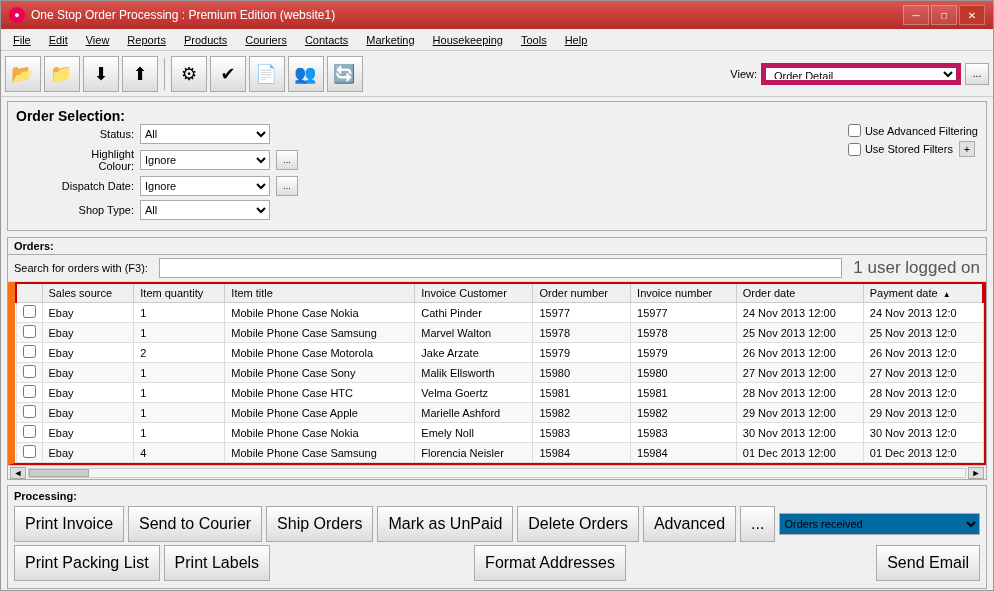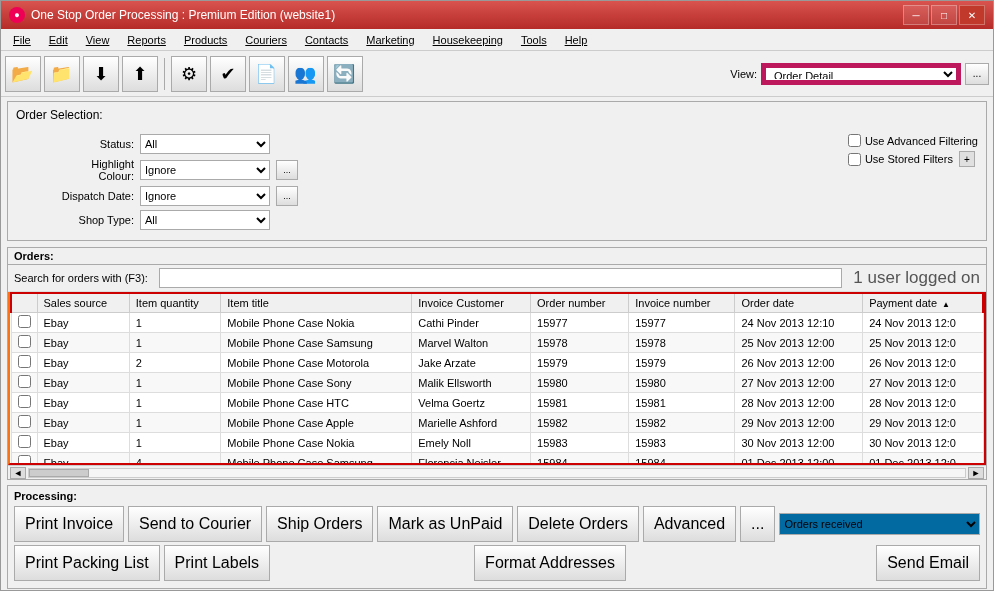--- a/index.html
+++ b/index.html
@@ -223,21 +223,21 @@
       font-size: 11px;
     }
     .main-content {
       display: flex;
       flex-direction: column;
       height: calc(591px - 28px - 22px - 46px);
     }
     .table-container {
       flex: 1;
       overflow: hidden;
-      border-left: 2px solid #f97316;
+      border-left: 7px solid #f97316;
       border-right: 2px solid #c00;
       border-bottom: 2px solid #c00;
     }
     .col-sort-arrow { font-size: 8px; margin-left: 2px; }
   </style>
 </head>
 <body>
 
 <div class="title-bar">
   <div class="title-bar-left">
@@ -281,21 +281,21 @@
     <select class="view-combo">
       <option>Order Detail</option>
     </select>
     <button class="view-btn">...</button>
   </div>
 </div>
 
 <div class="main-content">
 
   <div class="order-selection">
-    <div style="font-size:12px; font-weight:normal; margin-bottom:12px;">Order Selection:</div>
+    <div style="font-size:14px; font-weight:bold; margin-bottom:0;">Order Selection:</div>
     <div class="os-layout">
       <div class="os-fields">
         <div class="os-row">
           <span class="os-label">Status:</span>
           <select class="os-combo">
             <option>All</option>
           </select>
         </div>
         <div class="os-row">
           <span class="os-label">Highlight Colour:</span>
@@ -358,21 +358,21 @@
         </thead>
         <tbody id="orders-tbody">
         <tr>
     <td class="cb-cell"><input type="checkbox" style=""></td>
     <td>Ebay</td>
     <td>1</td>
     <td>Mobile Phone Case Nokia</td>
     <td>Cathi Pinder</td>
     <td>15977</td>
     <td>15977</td>
-    <td>24 Nov 2013 12:10</td>
+    <td>24 Nov 2013 12:00</td>
     <td>24 Nov 2013 12:0</td>
   </tr>
             <tr>
     <td class="cb-cell"><input type="checkbox" style=""></td>
     <td>Ebay</td>
     <td>1</td>
     <td>Mobile Phone Case Samsung</td>
     <td>Marvel Walton</td>
     <td>15978</td>
     <td>15978</td>

